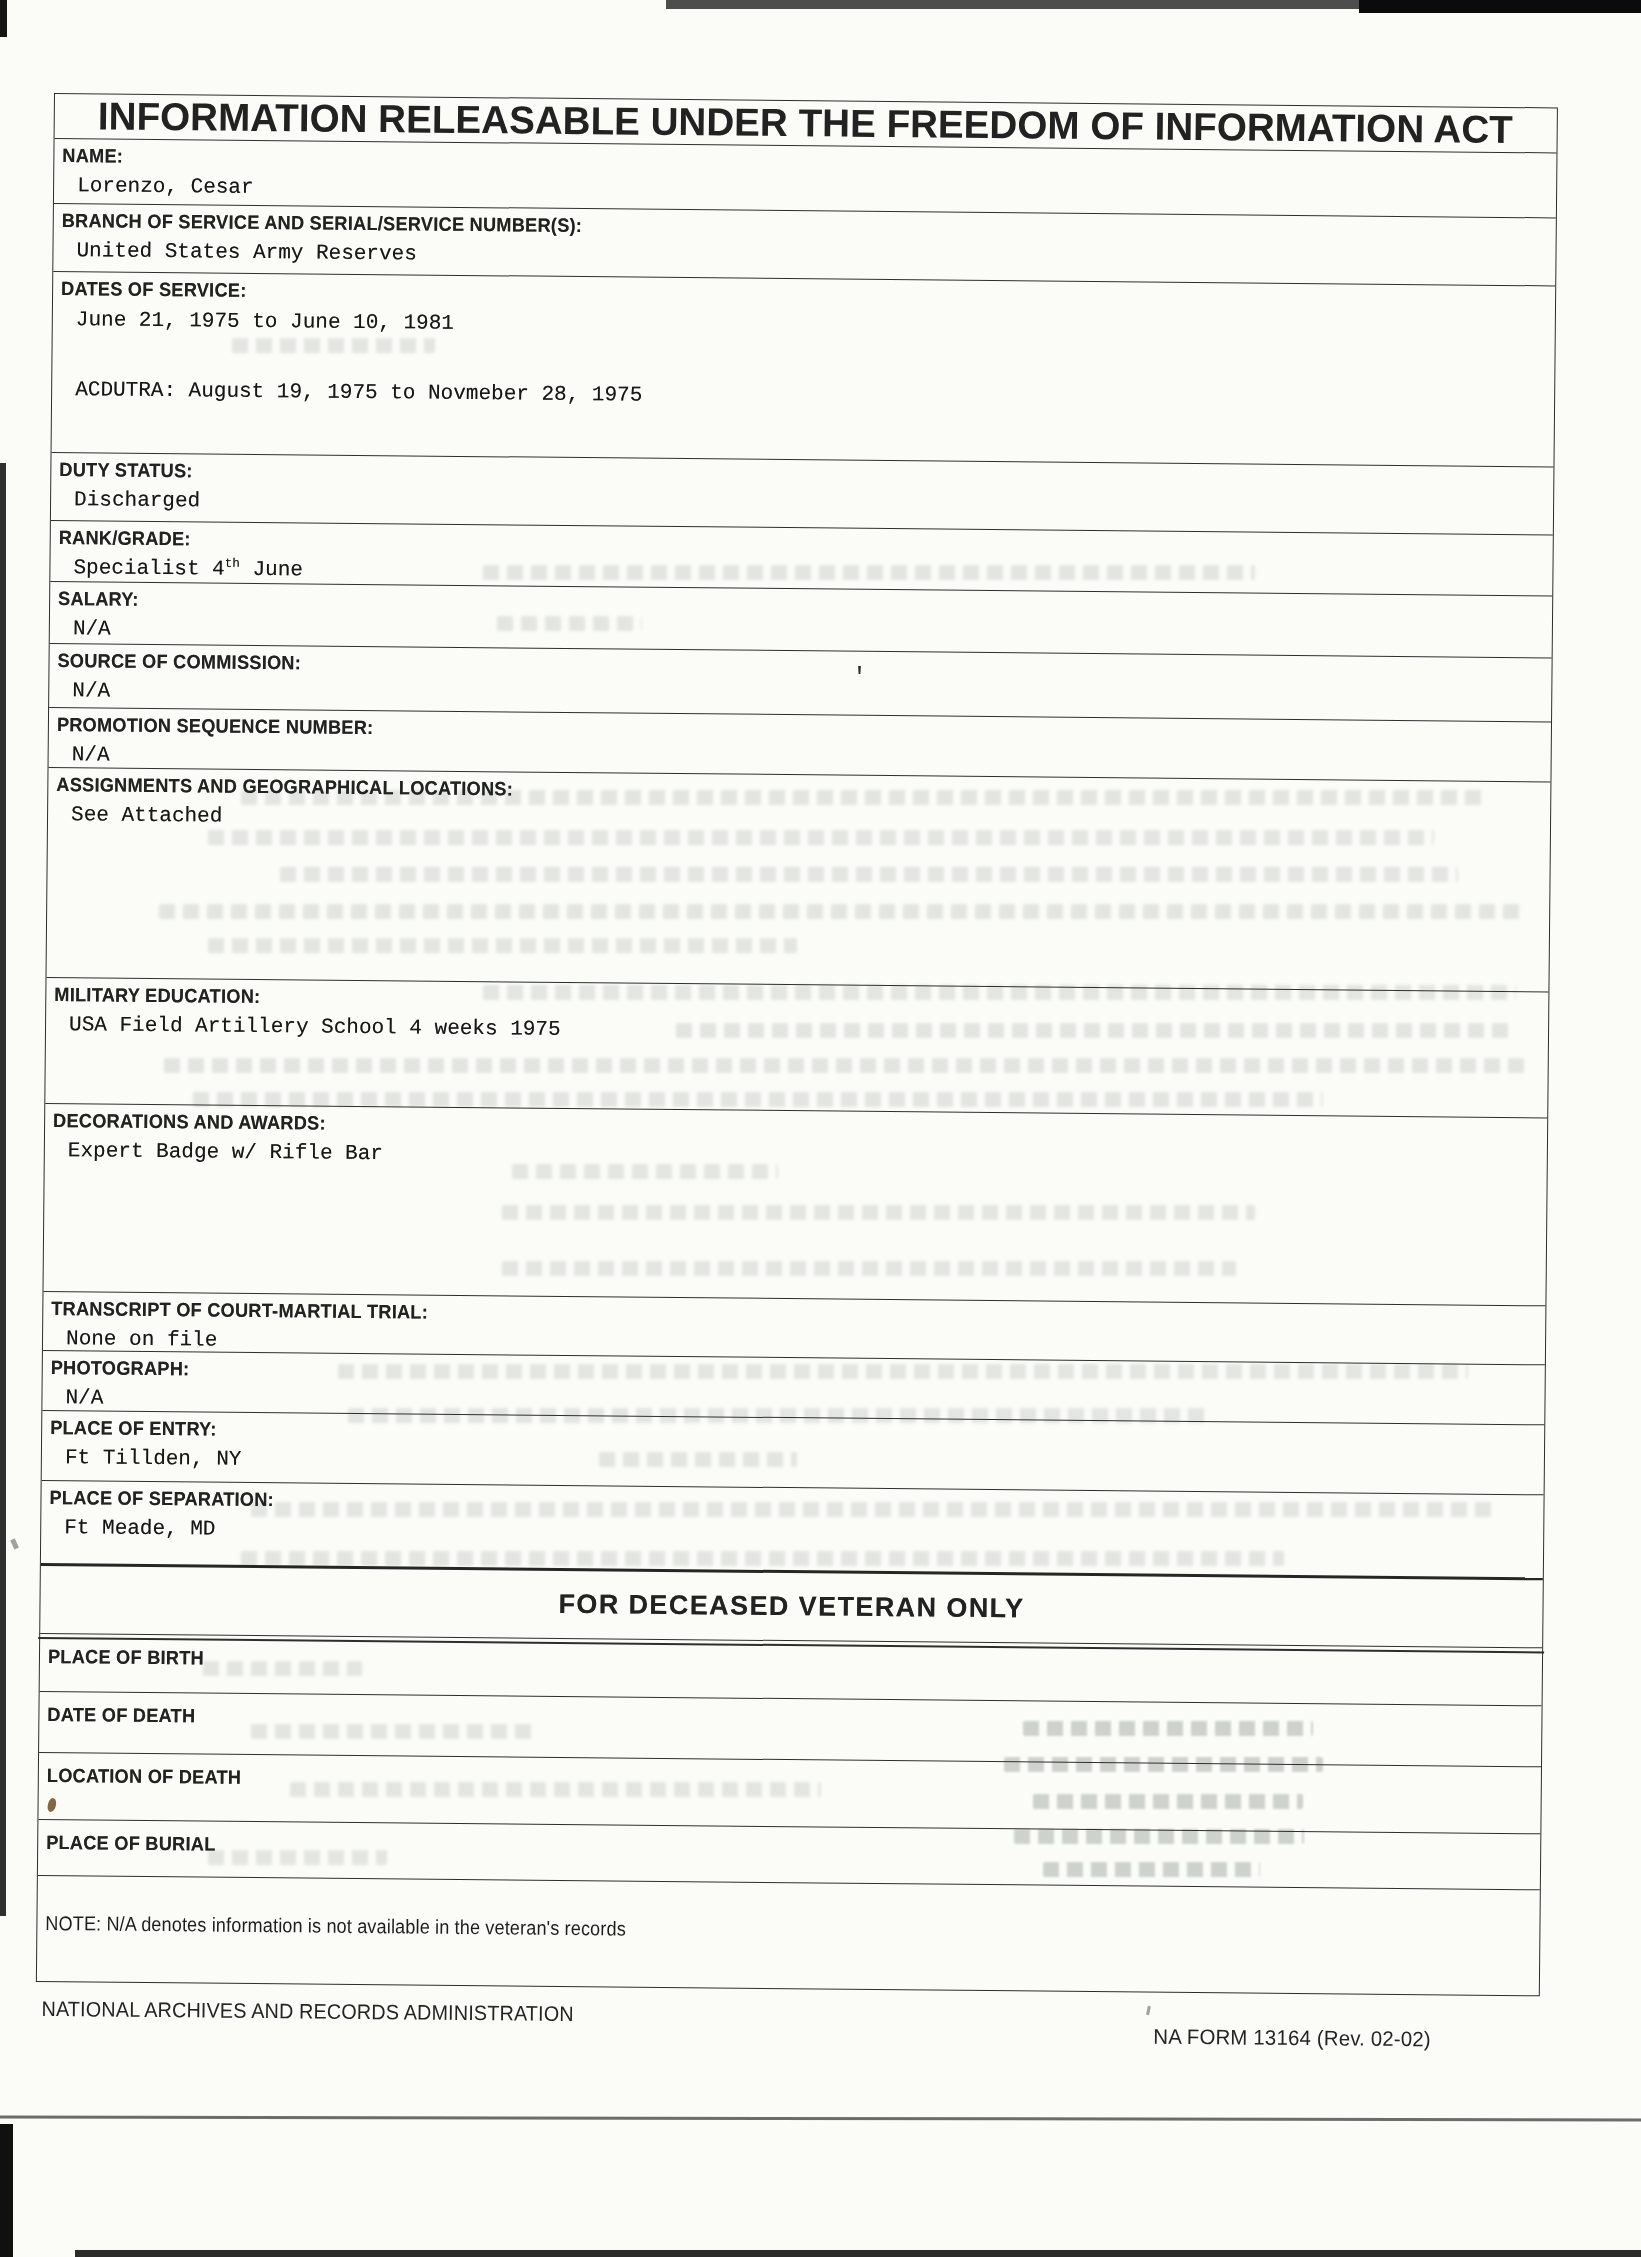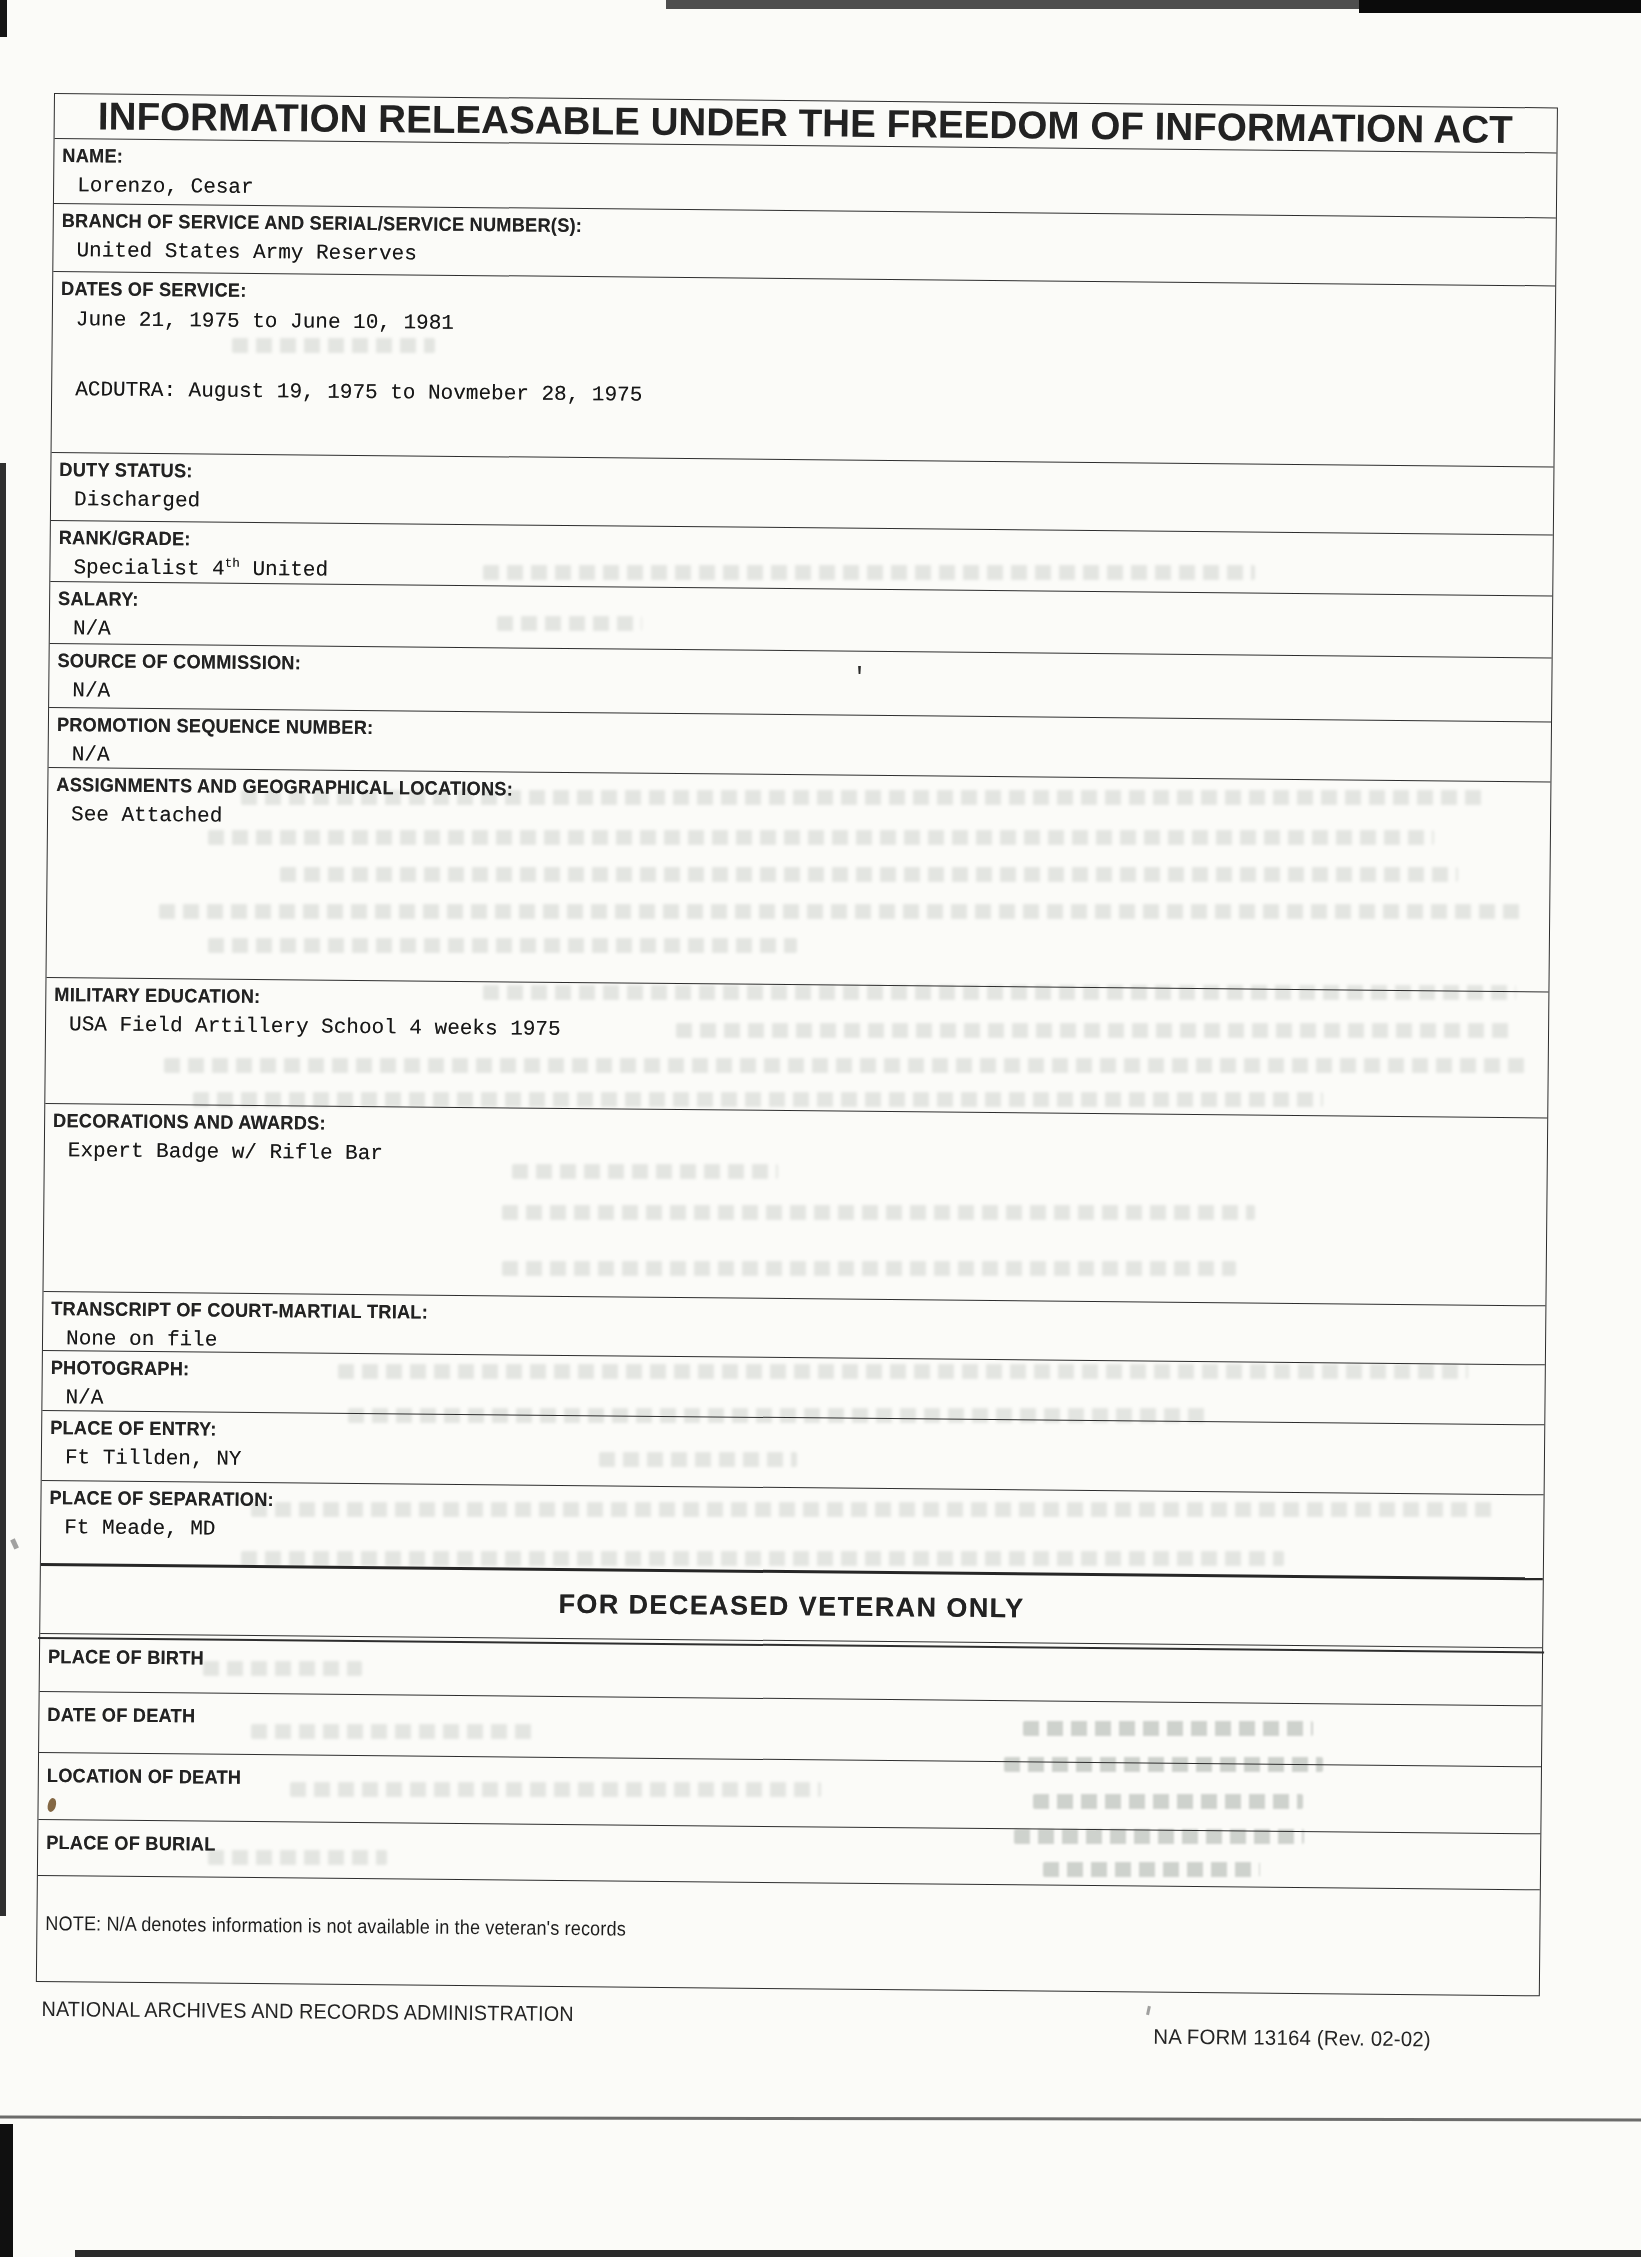--- a/index.html
+++ b/index.html
@@ -102,21 +102,21 @@
 ACDUTRA: August 19, 1975 to Novmeber 28, 1975</div>
     </div>
 
     <div class="row" style="height:68px">
       <div class="flabel">DUTY STATUS:</div>
       <div class="fvalue">Discharged</div>
     </div>
 
     <div class="row" style="height:61px">
       <div class="flabel">RANK/GRADE:</div>
-      <div class="fvalue"><span>Specialist 4</span><sup>th</sup><span> United</span></div>
+      <div class="fvalue"><span>Specialist 4</span><sup>th</sup><span> June</span></div>
     </div>
 
     <div class="row" style="height:62px">
       <div class="flabel">SALARY:</div>
       <div class="fvalue">N/A</div>
     </div>
 
     <div class="row" style="height:64px">
       <div class="flabel">SOURCE OF COMMISSION:</div>
       <div class="fvalue">N/A</div>

